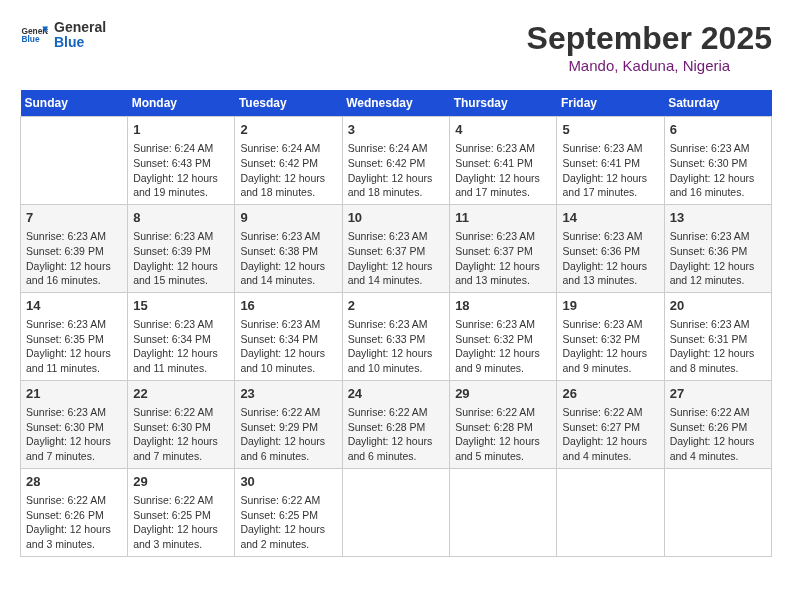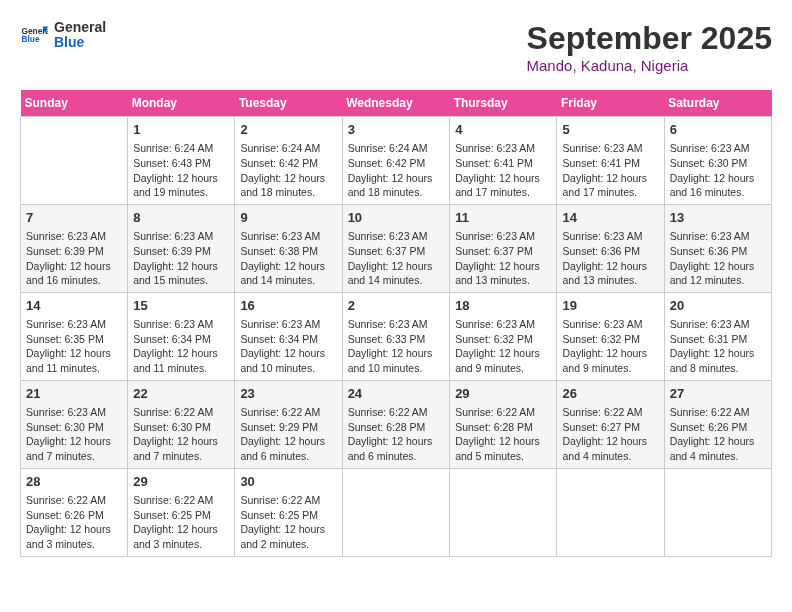--- a/index.html
+++ b/index.html
@@ -19,39 +19,39 @@
     .logo {
       display: flex;
       align-items: center;
       gap: 4px;
     }
     .logo-icon {
       width: 28px;
       height: 28px;
     }
     .title-section {
-      text-align: left;
+      text-align: center;
       margin-left: 37px;
     }
     .month-title {
       font-size: 32px;
       font-weight: bold;
       color: #333;
     }
     .location {
       font-size: 15px;
       color: #701a75;
     }
     table {
       width: 100%;
       border-collapse: collapse;
       font-size: 11px;
     }
     th {
-      background-color: #ec4899;
+      background-color: #1d4ed8;
       color: #fff;
       padding: 6px 4px;
       text-align: left;
       font-size: 12px;
       font-weight: bold;
     }
     td {
       border: 1px solid #ccc;
       vertical-align: top;
       padding: 4px 5px;

